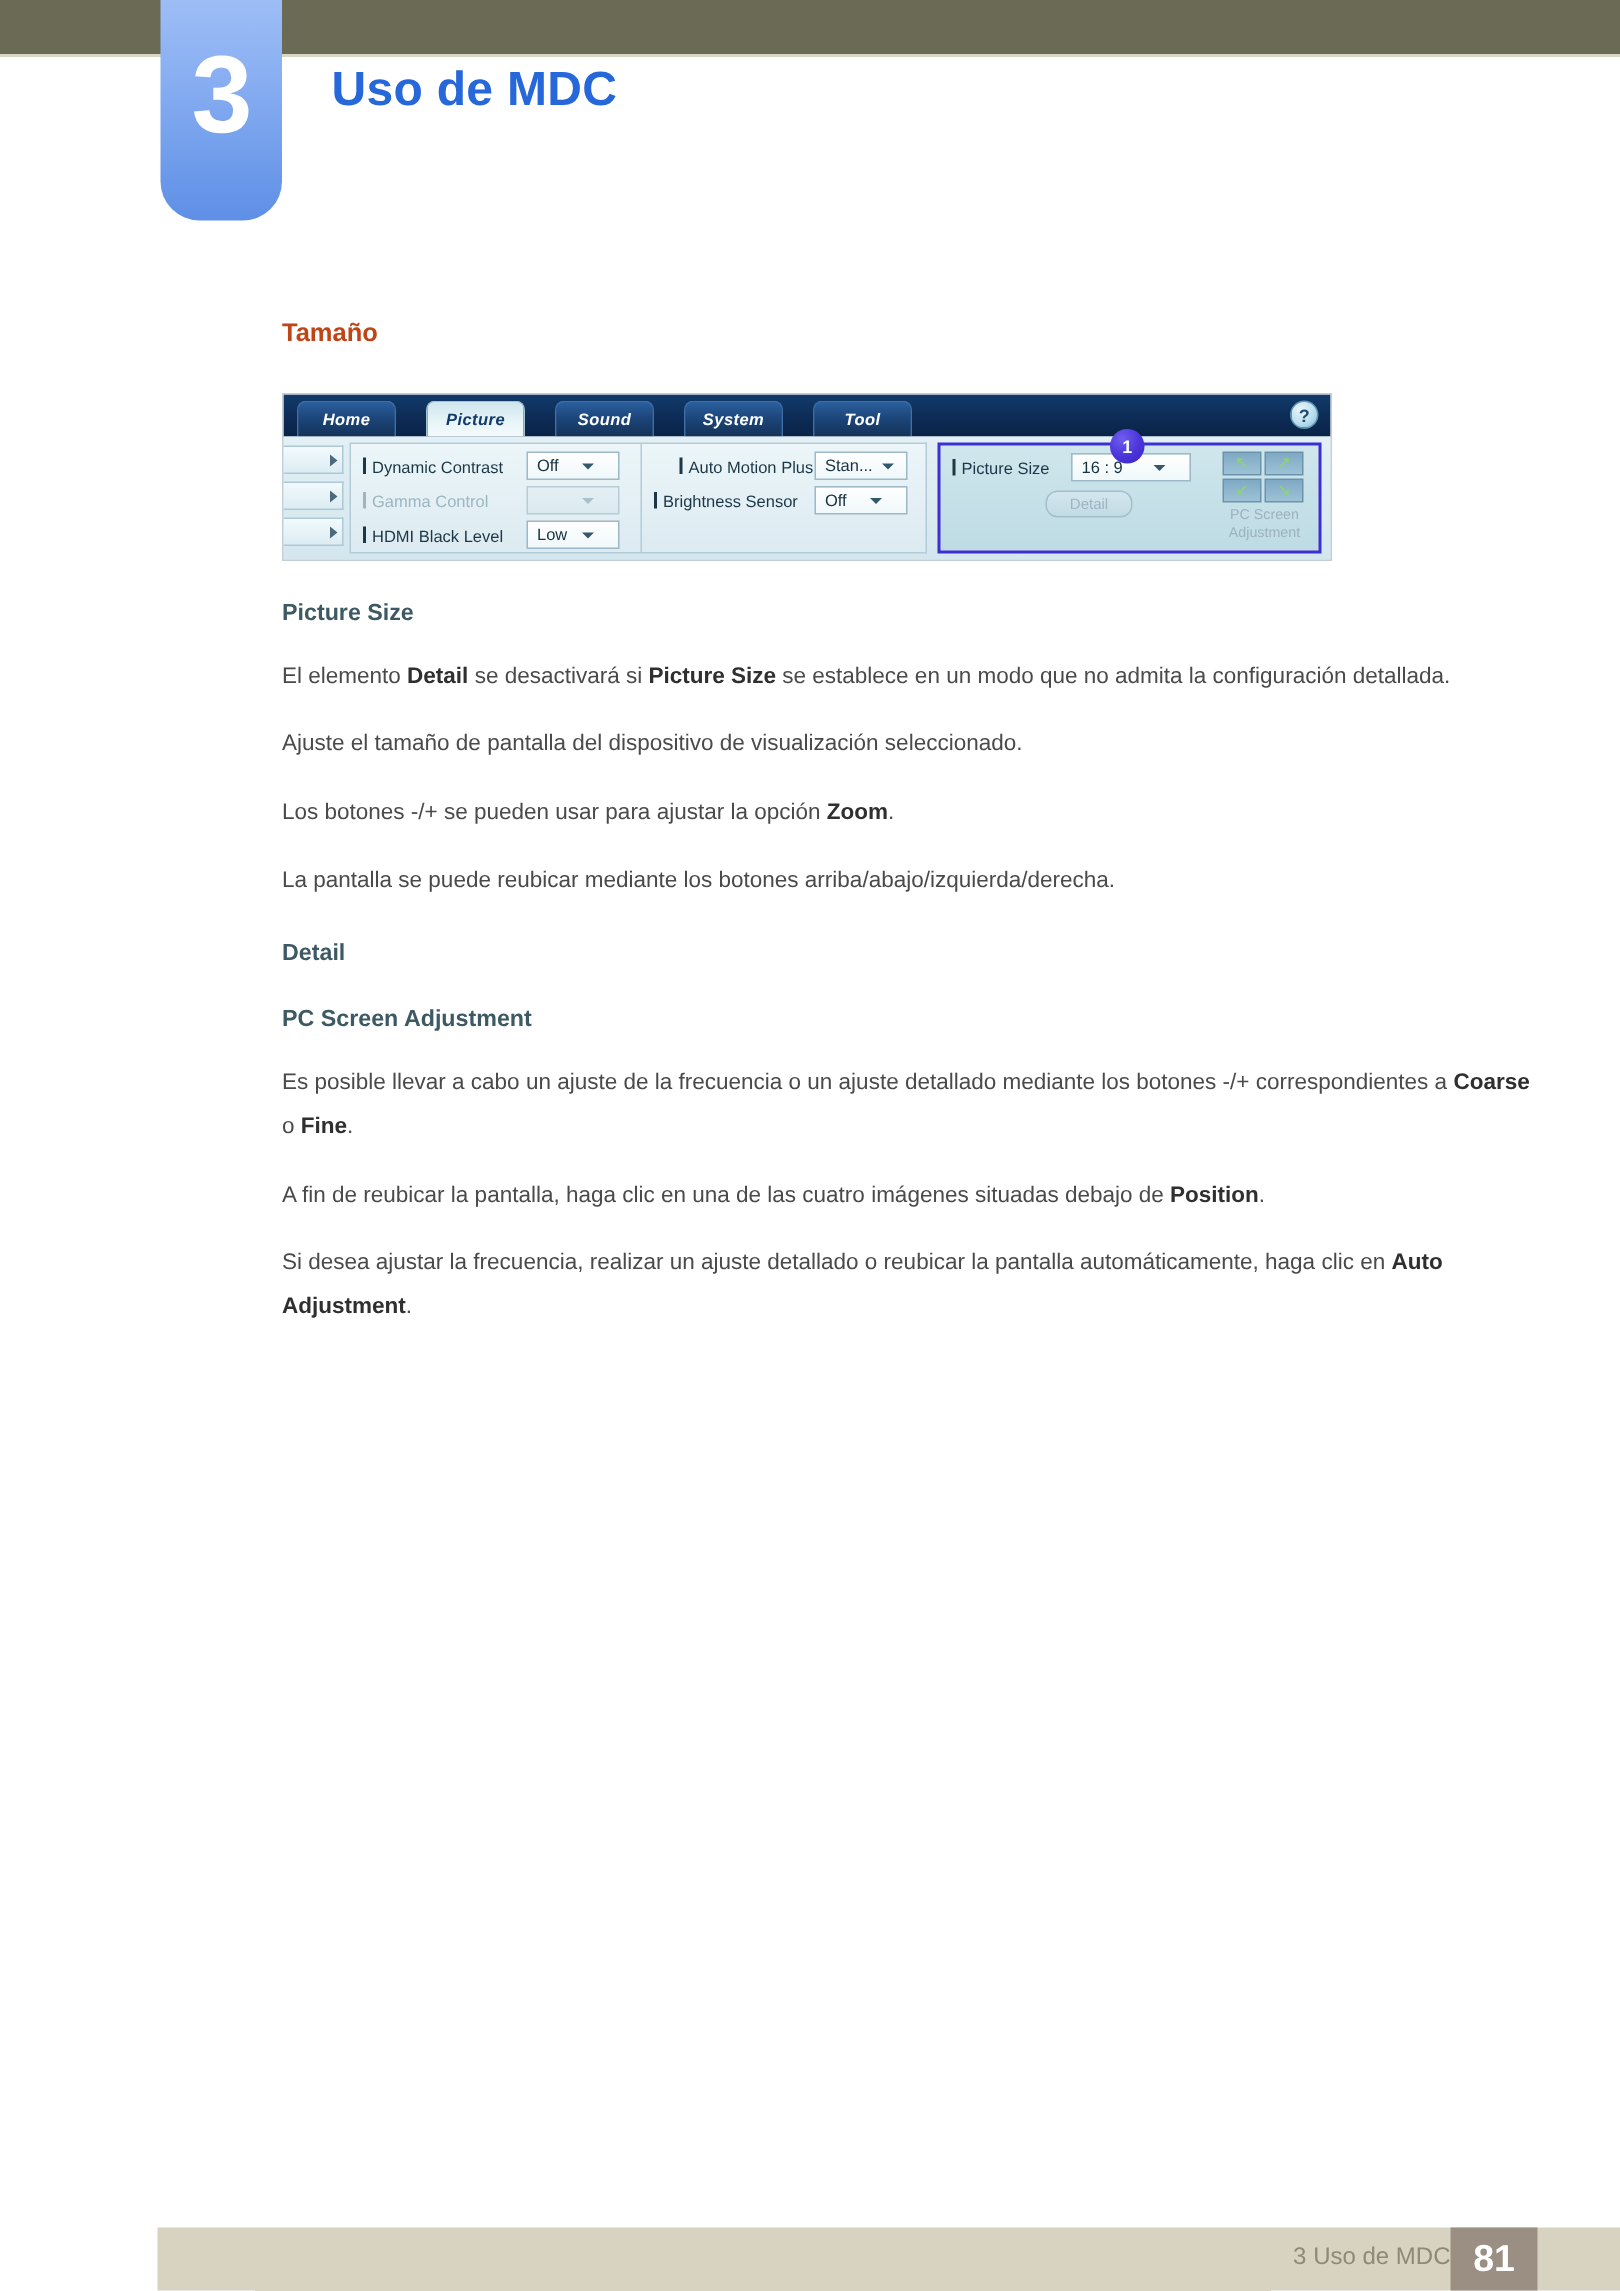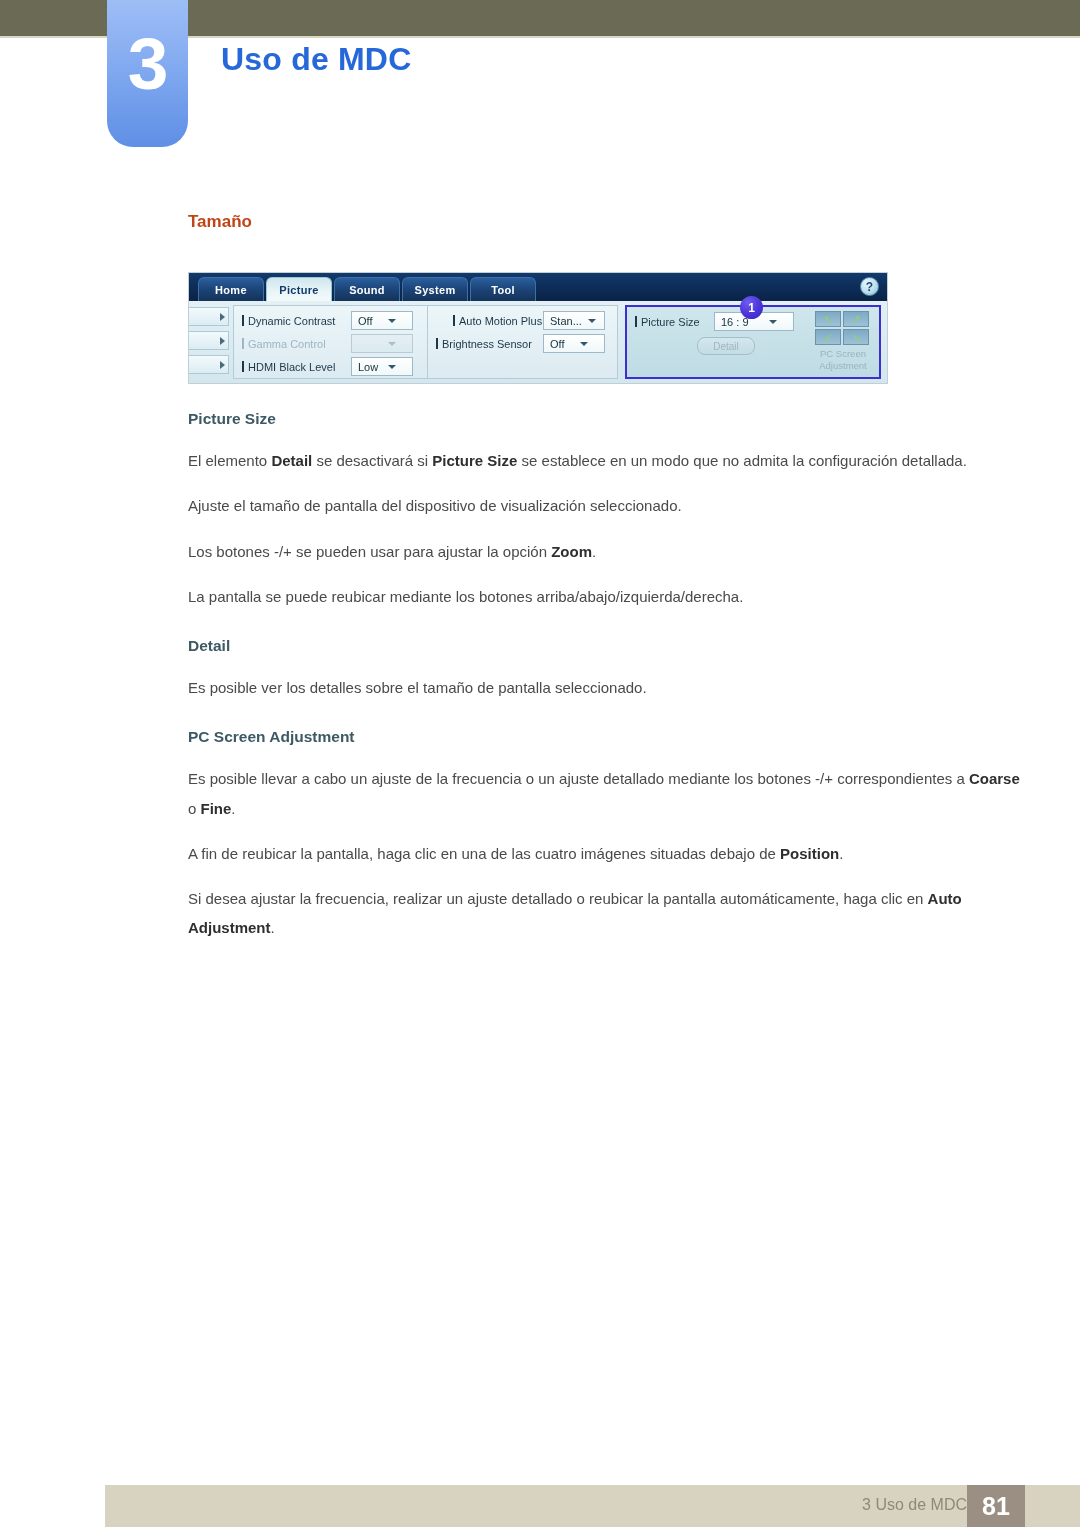--- a/index.html
+++ b/index.html
@@ -81,21 +81,21 @@
   .content {
     position: absolute;
     left: 188px;
     top: 212px;
     width: 832px;
   }
   .section-title {
     color: #c04516;
     font-size: 17px;
     font-weight: bold;
-    margin: 0 0 40px 0;
+    margin: 0 0 30px 0;
   }
 
   
   .mdc-shot {
     position: relative;
     width: 700px;
     height: 112px;
     margin: 0 0 20px 0;
     background: #dfe9ef;
     border: 1px solid #c3cfd6;
@@ -107,21 +107,22 @@
     position: absolute;
     left: 0; top: 0;
     width: 100%;
     height: 28px;
     background: linear-gradient(to bottom, #123a6b 0%, #0d2c56 55%, #0a2347 100%);
   }
   .mdc-tabs {
     position: absolute;
     left: 9px; top: 4px;
     display: flex;
-    gap: 2px;
+    gap: 20px;
+    font-style: italic;
   }
   .mdc-tab {
     height: 24px;
     min-width: 66px;
     padding: 0 10px;
     box-sizing: border-box;
     border-radius: 6px 6px 0 0;
     background: linear-gradient(to bottom, #2a5f9e 0%, #1c4477 50%, #143358 100%);
     color: #ffffff;
     font-size: 11px;
@@ -470,21 +471,20 @@
     </div>
   </div>
 
   <div id="sections-root">
       <div class="sub-head">Picture Size</div>
       <p class="body-text"><span>El elemento </span><b>Detail</b><span> se desactivará si </span><b>Picture Size</b><span> se establece en un modo que no admita la configuración detallada.</span></p>
       <p class="body-text"><span>Ajuste el tamaño de pantalla del dispositivo de visualización seleccionado.</span></p>
       <p class="body-text"><span>Los botones -/+ se pueden usar para ajustar la opción </span><b>Zoom</b><span>.</span></p>
       <p class="body-text"><span>La pantalla se puede reubicar mediante los botones arriba/abajo/izquierda/derecha.</span></p>
       <div class="sub-head">Detail</div>
-      <p class="body-text"><span>Es posible ver los detalles sobre el tamaño de pantalla seleccionado.</span></p>
       <div class="sub-head">PC Screen Adjustment</div>
       <p class="body-text"><span>Es posible llevar a cabo un ajuste de la frecuencia o un ajuste detallado mediante los botones -/+ correspondientes a </span><b>Coarse</b><span> o </span><b>Fine</b><span>.</span></p>
       <p class="body-text"><span>A fin de reubicar la pantalla, haga clic en una de las cuatro imágenes situadas debajo de </span><b>Position</b><span>.</span></p>
       <p class="body-text"><span>Si desea ajustar la frecuencia, realizar un ajuste detallado o reubicar la pantalla automáticamente, haga clic en </span><b>Auto Adjustment</b><span>.</span></p>
     </div>
 
 </div>
 
 <div class="footer">
   <div class="footer-text">3 Uso de MDC</div>

